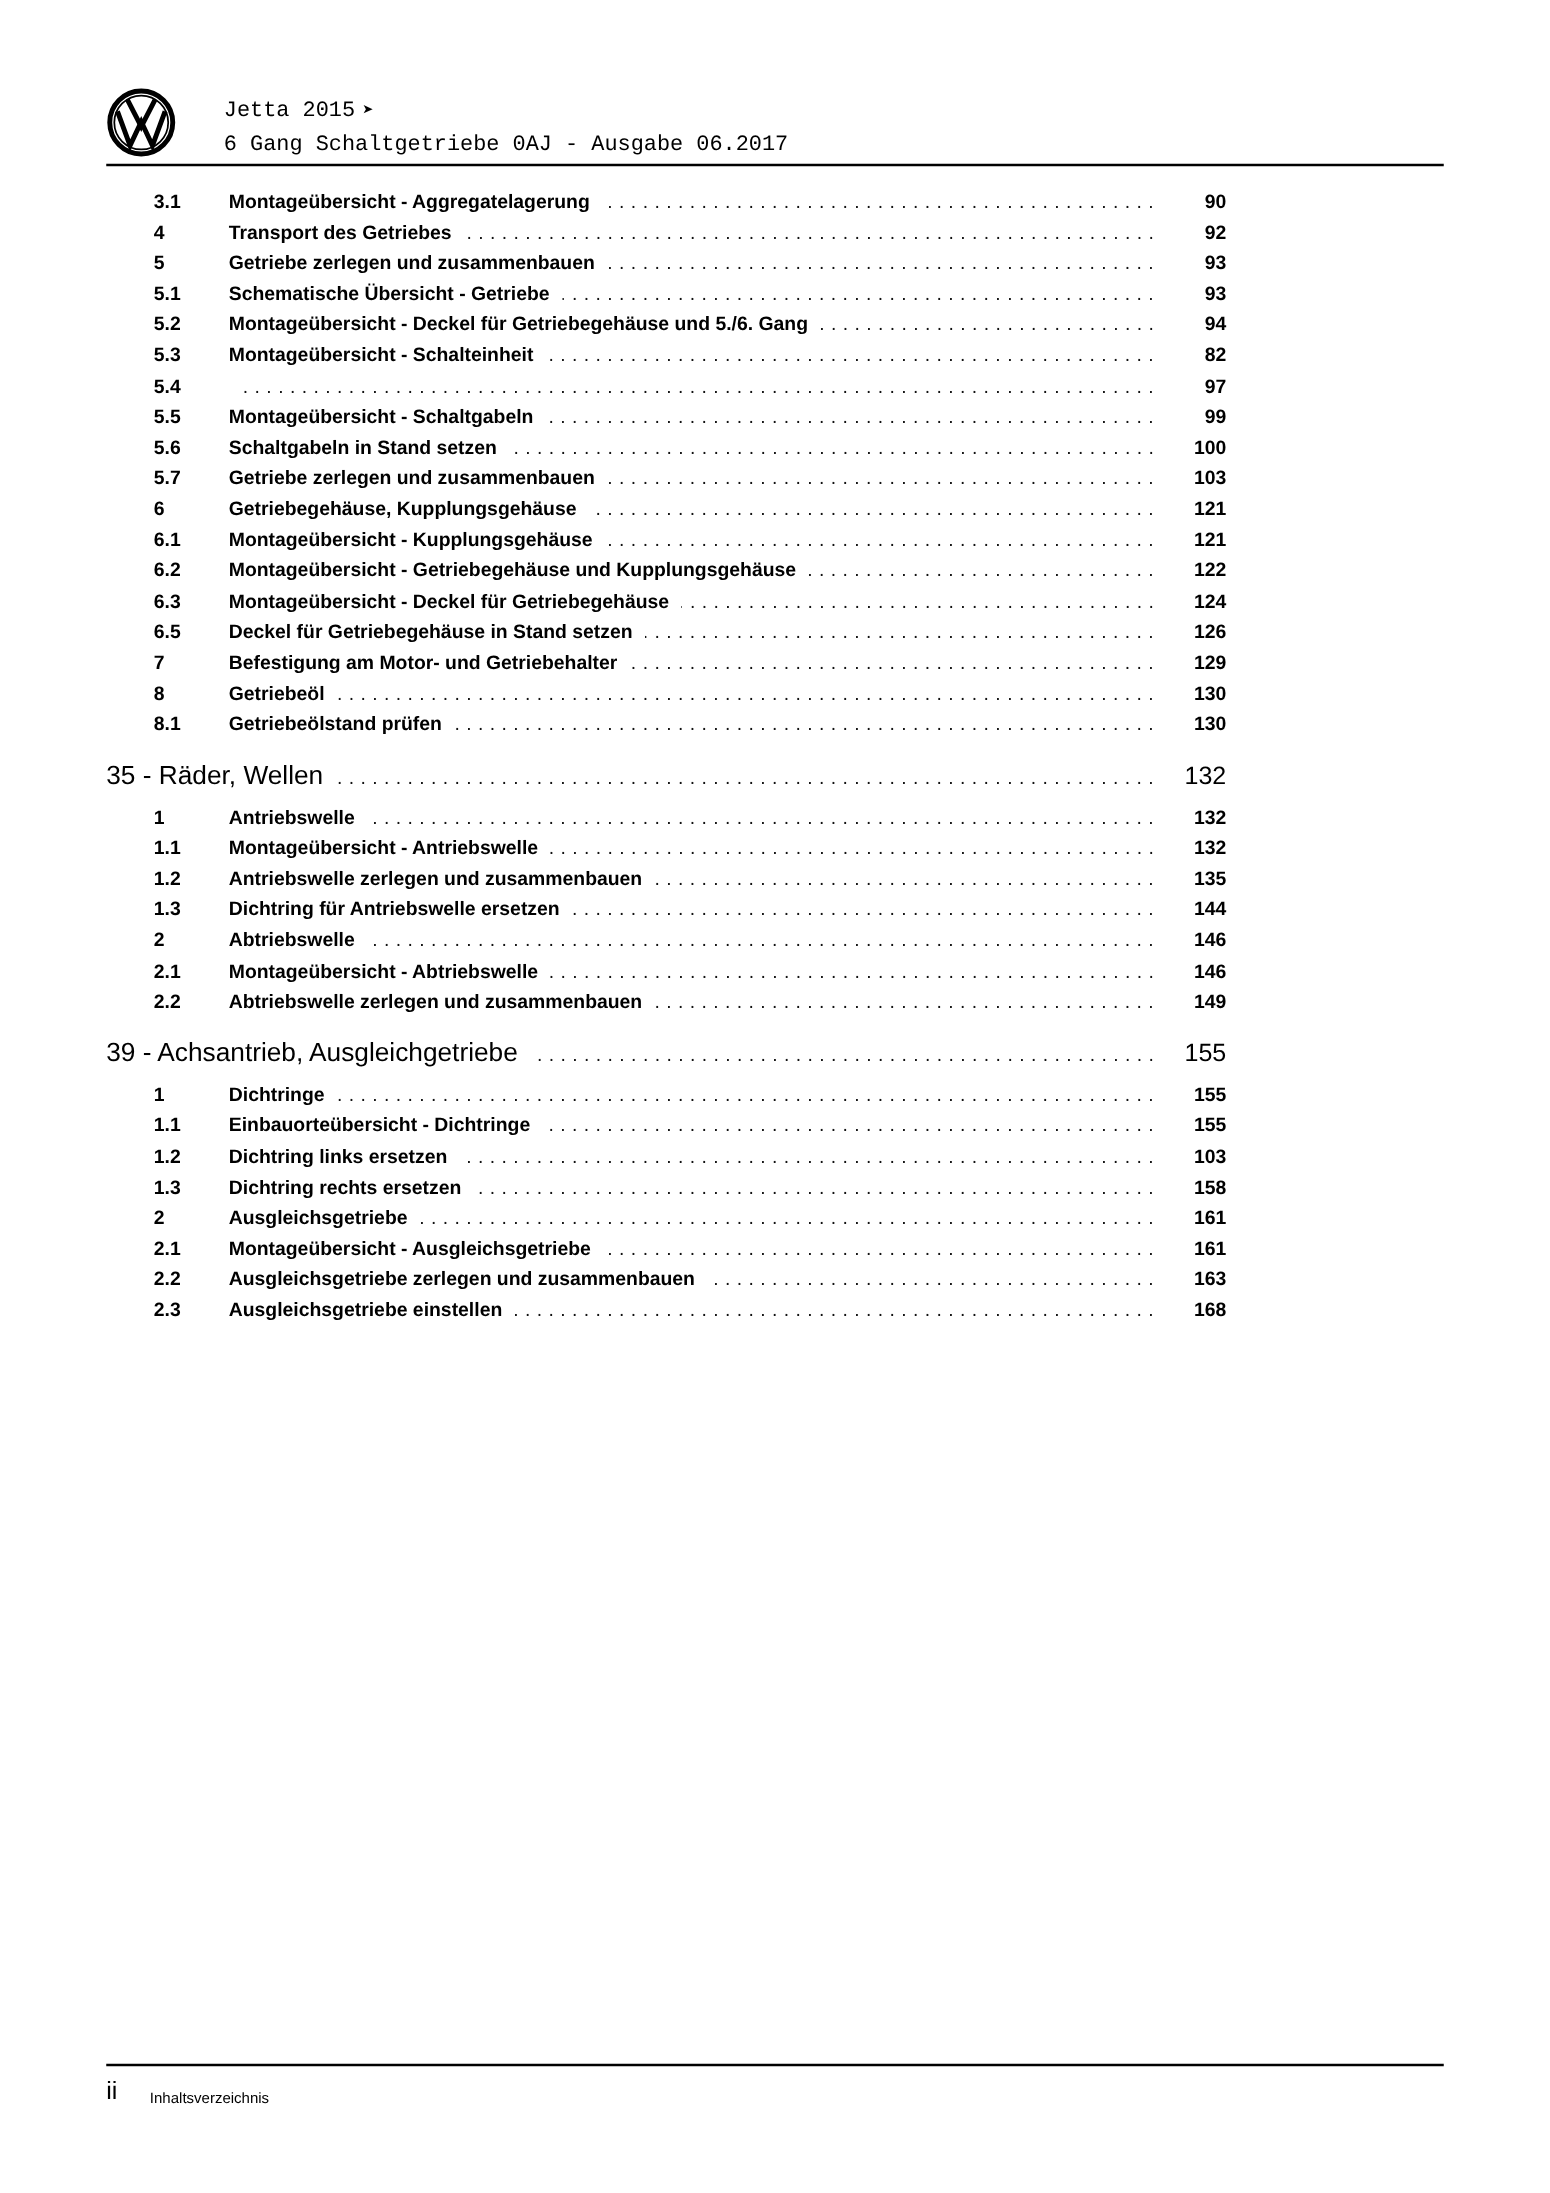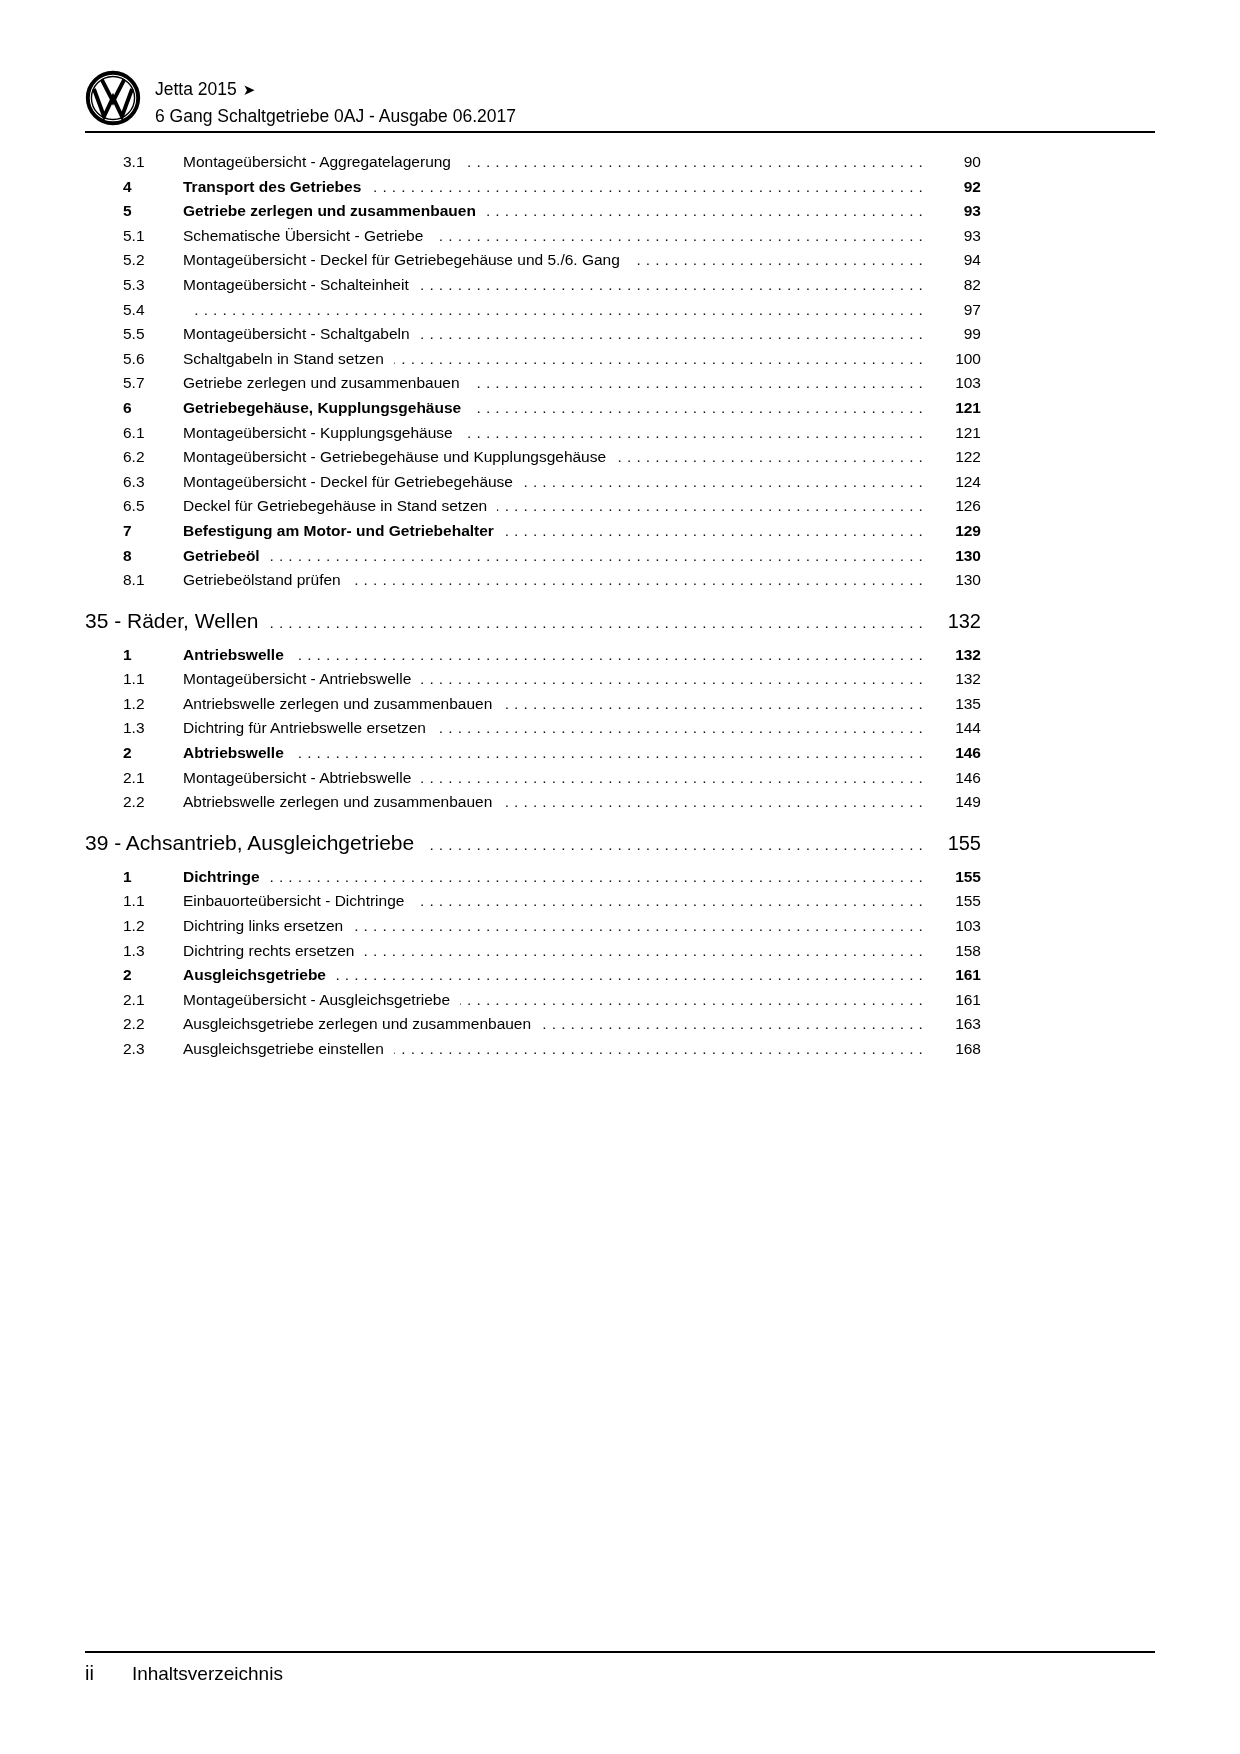--- a/index.html
+++ b/index.html
@@ -6,29 +6,29 @@
   body {
     width:1240px; height:1754px;
     background:#ffffff; color:#000;
     font-family:"Liberation Sans", sans-serif;
     position:relative; overflow:hidden;
   }
 
   
   .header { position:absolute; left:85px; top:70px; width:1070px; }
   .logo { position:absolute; left:0; top:0; width:56px; height:56px; }
-  .header-text { margin-left:70px; padding-top:6px; }
+  .header-text { margin-left:94px; padding-top:6px;font-family:Liberation Mono, monospace; }
   .header-line { font-size:17.5px; line-height:26px; white-space:nowrap; }
   .arrow { margin-left:6px; font-size:15px; }
   .header-rule { position:absolute; left:85px; top:131px; width:1070px; border-top:2px solid #000; }
 
   
   .toc { position:absolute; left:85px; top:150px; width:896px; }
   .row { display:flex; align-items:baseline; }
-  .entry { padding-left:38px; font-size:15.5px; line-height:24.6px; height:24.6px; }
+  .entry { padding-left:38px; font-size:15.5px; line-height:24.6px; height:24.6px;font-weight:bold; }
   .entry .num { flex:0 0 60px; }
   .entry .title { flex:0 0 auto; white-space:nowrap; }
   .entry.bold { font-weight:bold; }
 
   .chapter { font-size:21px; line-height:30px; margin-top:13px; margin-bottom:5px; }
   .chapter .ch-label { flex:0 0 auto; white-space:nowrap; }
   .chapter .page { font-size:20px; }
 
   .leader {
     flex:1 1 auto; min-width:10px;
@@ -39,21 +39,21 @@
   .leader::after {
     content:"........................................................................................................................";
     font-size:15.5px; letter-spacing:5.1px; font-weight:normal; color:#111;
   }
   .page { flex:0 0 46px; text-align:right; }
 
   
   .footer-rule { position:absolute; left:85px; top:1651px; width:1070px; border-top:2px solid #000; }
   .footer { position:absolute; left:85px; top:1662px; display:flex; align-items:flex-end; }
   .footer-page { font-size:20px; }
-  .footer-label { font-size:19px; margin-left:38px; }
+  .footer-label { font-size:12px; margin-left:26px; }
 </style>
 </head>
 <body>
 
 <div class="header">
   <svg class="logo" viewBox="0 0 100 100">
     <circle cx="50" cy="50" r="45" fill="none" stroke="#000" stroke-width="7"></circle>
     <circle cx="50" cy="50" r="38.5" fill="none" stroke="#000" stroke-width="2.5"></circle>
     <path d="M30 17 L50 56 L70 17" fill="none" stroke="#000" stroke-width="7" stroke-linejoin="miter"></path>
     <path d="M16 34 L34 83 L50 49 L66 83 L84 34" fill="none" stroke="#000" stroke-width="7" stroke-linejoin="miter"></path>

